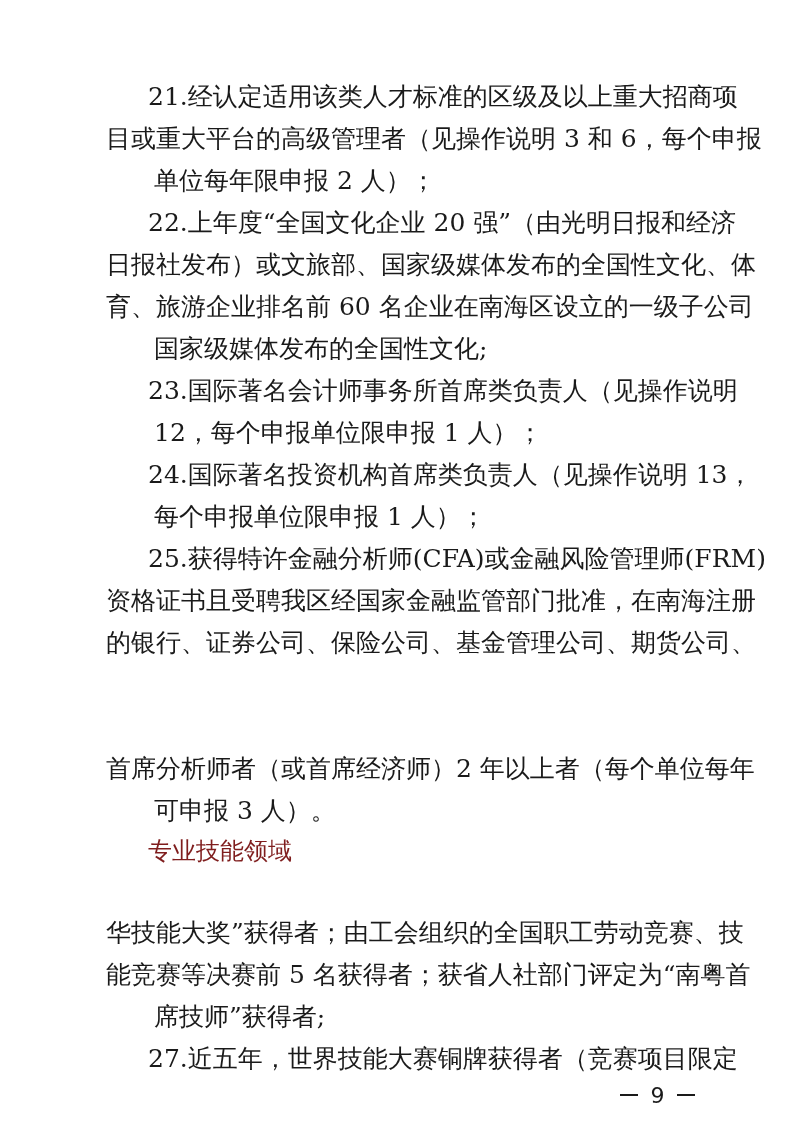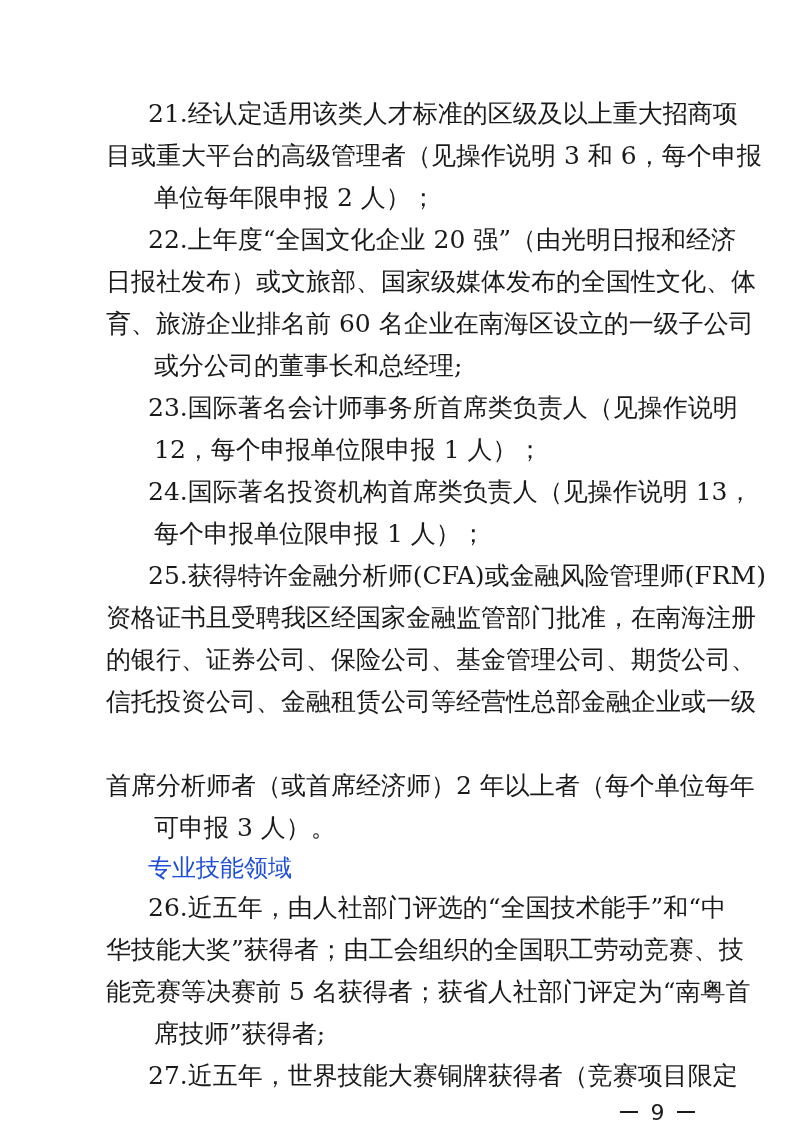--- a/index.html
+++ b/index.html
@@ -11,21 +11,21 @@
     width: 800px;
     height: 1138px;
     position: relative;
     overflow: hidden;
     font-family: "DejaVu Serif", "Liberation Serif", serif;
     color: #1a1a1a;
   }
   .page {
     position: absolute;
     left: 0;
-    top: 17px;
+    top: 0;
     width: 800px;
     height: 1030px;
   }
   .line {
     position: absolute;
     left: 106px;
     width: 590px;
     height: 42px;
     font-size: 25px;
     line-height: 42px;
@@ -42,21 +42,21 @@
     text-align-last: left;
     margin-left: 48px;
   }
   .heading {
     position: absolute;
     left: 148px;
     font-family: "DejaVu Sans", "Liberation Sans", sans-serif;
     font-size: 24px;
     line-height: 42px;
     height: 42px;
-    color: #1d4ed8;
+    color: #7f1d1d;
     white-space: nowrap;
   }
   .page-number {
     position: absolute;
     left: 620px;
     top: 1080px;
     width: 75px;
     height: 30px;
     display: flex;
     align-items: center;
@@ -77,38 +77,36 @@
 
 <div class="page">
 
   <div class="line indent" style="top:76px">21.经认定适用该类人才标准的区级及以上重大招商项</div>
   <div class="line" style="top:118px">目或重大平台的高级管理者（见操作说明 3 和 6，每个申报</div>
   <div class="line last" style="top:160px">单位每年限申报 2 人）；</div>
 
   <div class="line indent" style="top:202px">22.上年度“全国文化企业 20 强”（由光明日报和经济</div>
   <div class="line" style="top:244px">日报社发布）或文旅部、国家级媒体发布的全国性文化、体</div>
   <div class="line" style="top:286px">育、旅游企业排名前 60 名企业在南海区设立的一级子公司</div>
-  <div class="line last" style="top:328px">或分公司的董事长和总经理;</div>
+  <div class="line last" style="top:328px">国家级媒体发布的全国性文化;</div>
 
   <div class="line indent" style="top:370px">23.国际著名会计师事务所首席类负责人（见操作说明</div>
   <div class="line last" style="top:412px">12，每个申报单位限申报 1 人）；</div>
 
   <div class="line indent" style="top:454px">24.国际著名投资机构首席类负责人（见操作说明 13，</div>
   <div class="line last" style="top:496px">每个申报单位限申报 1 人）；</div>
 
   <div class="line indent" style="top:538px">25.获得特许金融分析师(CFA)或金融风险管理师(FRM)</div>
   <div class="line" style="top:622px">的银行、证券公司、保险公司、基金管理公司、期货公司、</div>
   <div class="line" style="top:580px">资格证书且受聘我区经国家金融监管部门批准，在南海注册</div>
-  <div class="line" style="top:664px">信托投资公司、金融租赁公司等经营性总部金融企业或一级</div>
   <div class="line" style="top:748px">首席分析师者（或首席经济师）2 年以上者（每个单位每年</div>
   <div class="line last" style="top:790px">可申报 3 人）。</div>
 
   <div class="heading" style="top:830px">专业技能领域</div>
 
-  <div class="line indent" style="top:870px">26.近五年，由人社部门评选的“全国技术能手”和“中</div>
   <div class="line" style="top:912px">华技能大奖”获得者；由工会组织的全国职工劳动竞赛、技</div>
   <div class="line" style="top:954px">能竞赛等决赛前 5 名获得者；获省人社部门评定为“南粤首</div>
   <div class="line last" style="top:996px">席技师”获得者;</div>
 
   <div class="line indent" style="top:1038px">27.近五年，世界技能大赛铜牌获得者（竞赛项目限定</div>
 
   <div class="page-number">
     <span class="dash"></span>
     <span>9</span>
     <span class="dash"></span>

